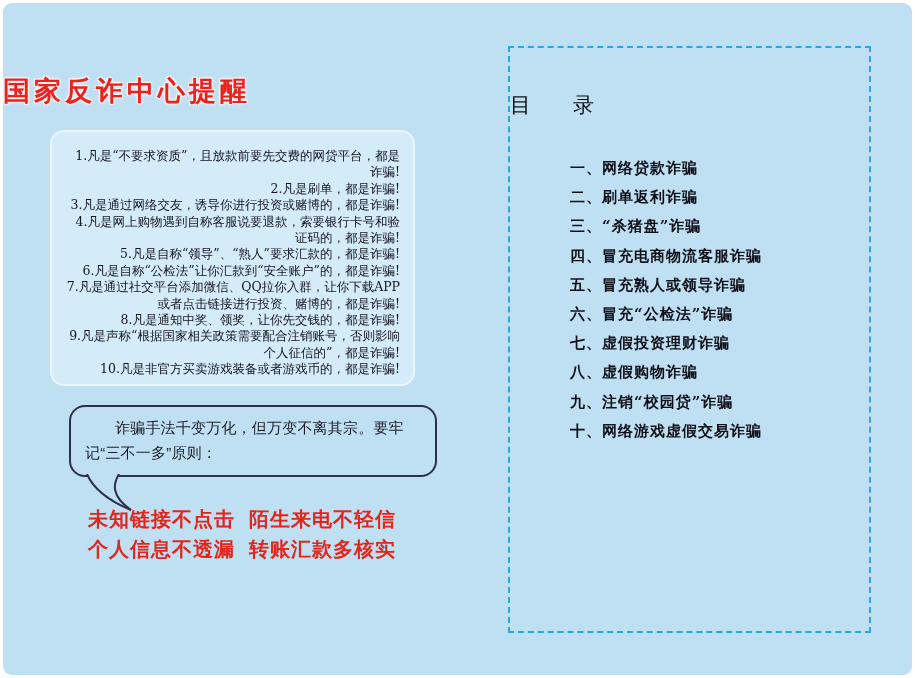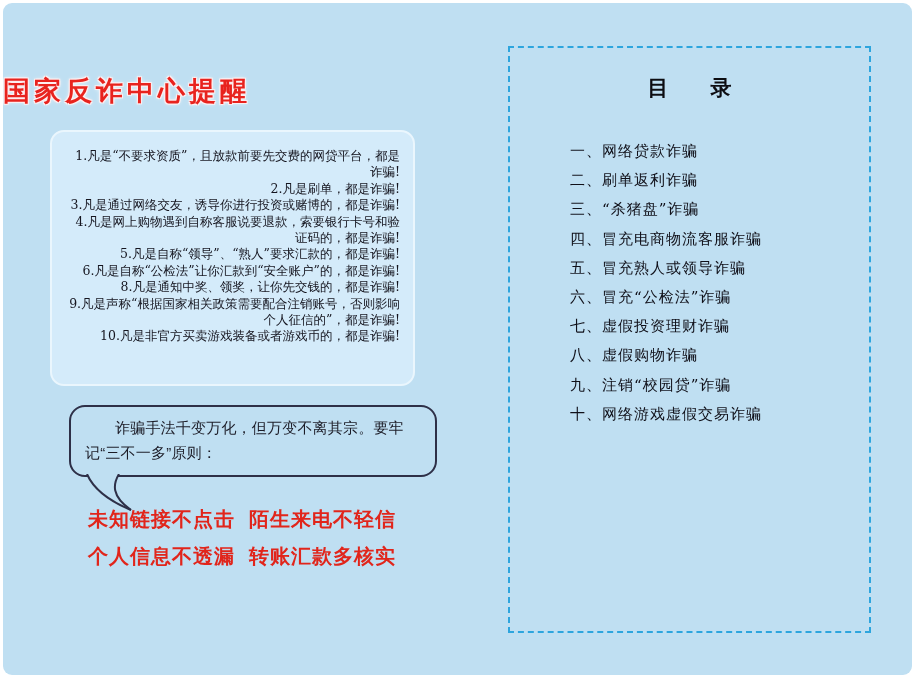--- a/index.html
+++ b/index.html
@@ -31,53 +31,54 @@
   .bubble {
     position:absolute; left:58px; top:402px; width:368px; height:72px;
     box-sizing:border-box; background:#bfdff2; border:2px solid #2e3048;
     border-radius:16px; padding:8px 14px 0 14px;
     font-size:15px; line-height:25px; color:#1b1b26;
     text-indent:2em; letter-spacing:0.2px; font-weight:500;margin-left:8px;
   }
   .bubble-tail { position:absolute; left:70px; top:471px; width:72px; height:42px; }
   .slogans {
     position:absolute; left:85px; top:504px;
-    display:grid; grid-template-columns:161px auto; row-gap:13px;
+    display:grid; grid-template-columns:161px auto; row-gap:6px;
     font-size:20px; line-height:24px; font-weight:bold; color:#e1251b;
     letter-spacing:1px;
   }
   
   .toc-box {
     position:absolute; left:505px; top:43px; width:363px; height:587px;
     box-sizing:border-box; border:2px dashed #2da5de;
   }
   .toc-title {
-    margin-top:26px; text-align:center; font-size:21px; font-weight:bold;
+    margin-top:43px; text-align:left; font-size:21px; font-weight:normal;
     color:#0d0d12; font-family:"Liberation Sans", sans-serif;
   }
-  .toc-list { margin:40px 0 0 60px; }
+  .toc-list { margin:40px 0 0 60px;font-weight:bold; }
   .toc-item {
     height:29.2px; font-family:"DejaVu Serif", serif; font-size:15px;
     color:#101019; letter-spacing:1px;
   }
 </style>
 </head>
 <body>
 
 <div class="page">
 
   <div class="main-title">国家反诈中心提醒</div>
 
   <div class="warning-box">
     <div class="warn-item">1.凡是“不要求资质”，且放款前要先交费的网贷平台，都是诈骗!</div>
     <div class="warn-item">2.凡是刷单，都是诈骗!</div>
     <div class="warn-item">3.凡是通过网络交友，诱导你进行投资或赌博的，都是诈骗!</div>
     <div class="warn-item">4.凡是网上购物遇到自称客服说要退款，索要银行卡号和验证码的，都是诈骗!</div>
     <div class="warn-item">5.凡是自称“领导”、“熟人”要求汇款的，都是诈骗!</div>
     <div class="warn-item">6.凡是自称“公检法”让你汇款到“安全账户”的，都是诈骗!</div>
+    <div class="warn-item">7.凡是通过社交平台添加微信、QQ拉你入群，让你下载APP或者点击链接进行投资、赌博的，都是诈骗!</div>
     <div class="warn-item">8.凡是通知中奖、领奖，让你先交钱的，都是诈骗!</div>
     <div class="warn-item">9.凡是声称“根据国家相关政策需要配合注销账号，否则影响个人征信的”，都是诈骗!</div>
     <div class="warn-item">10.凡是非官方买卖游戏装备或者游戏币的，都是诈骗!</div>
   </div>
 
   <div class="bubble">诈骗手法千变万化，但万变不离其宗。要牢记“三不一多”原则：</div>
   <svg class="bubble-tail" viewBox="0 0 72 42" xmlns="http://www.w3.org/2000/svg">
     <path d="M 14 0 C 20 14 34 26 58 36 C 38 22 40 10 46 0 Z" fill="#bfdff2" stroke="none"></path>
     <path d="M 14 0 C 20 14 34 26 58 36" fill="none" stroke="#2e3048" stroke-width="2"></path>
     <path d="M 58 36 C 38 22 40 10 46 0" fill="none" stroke="#2e3048" stroke-width="2"></path>

